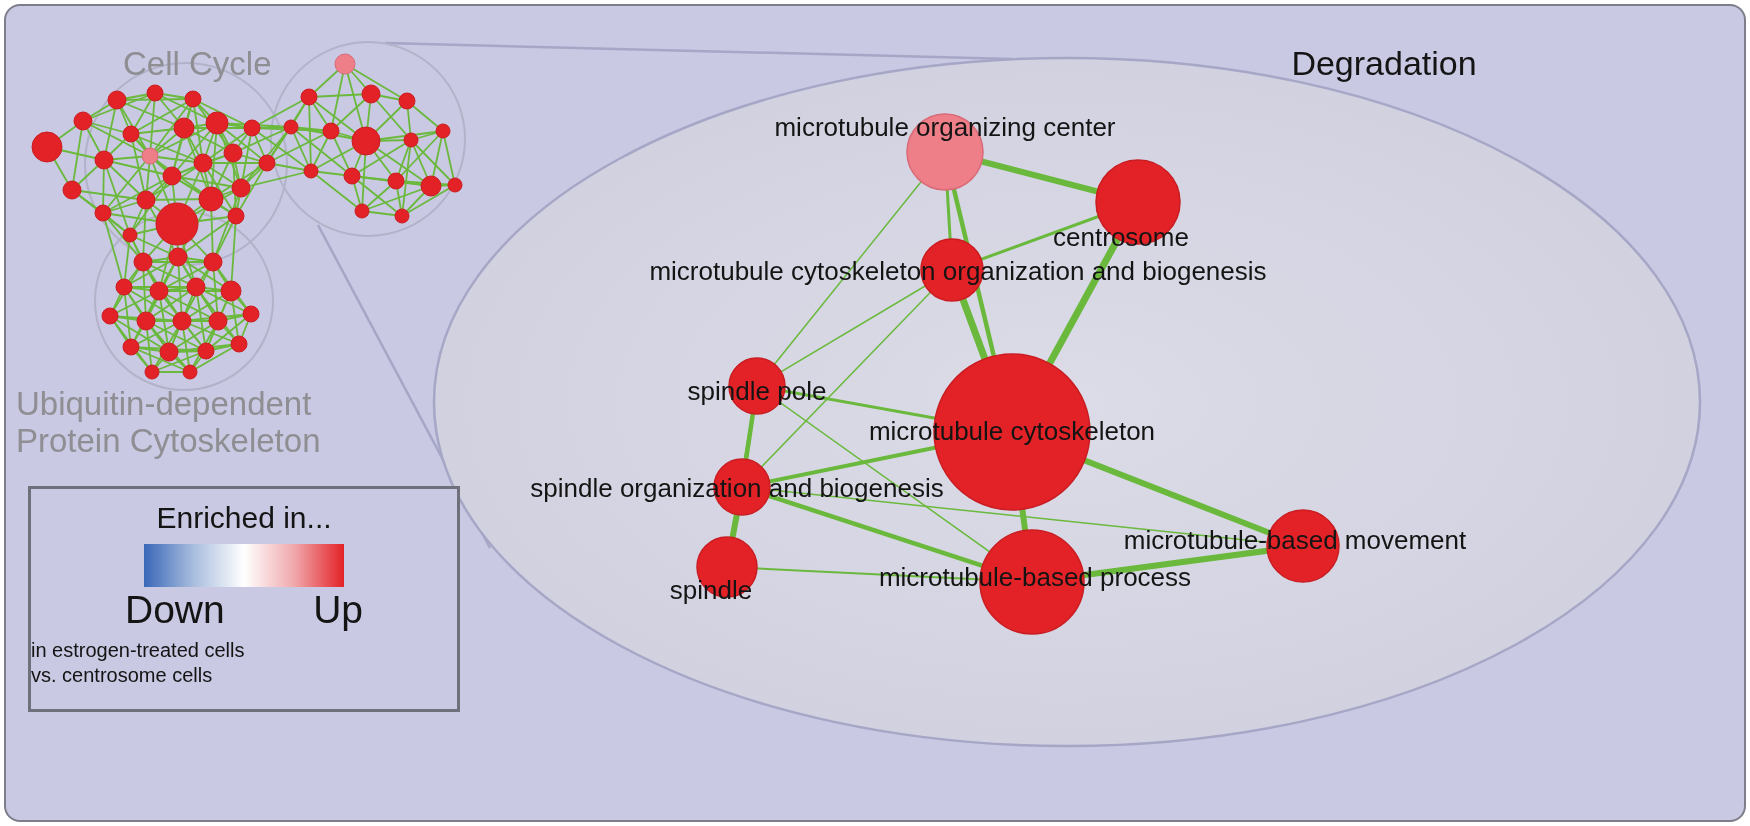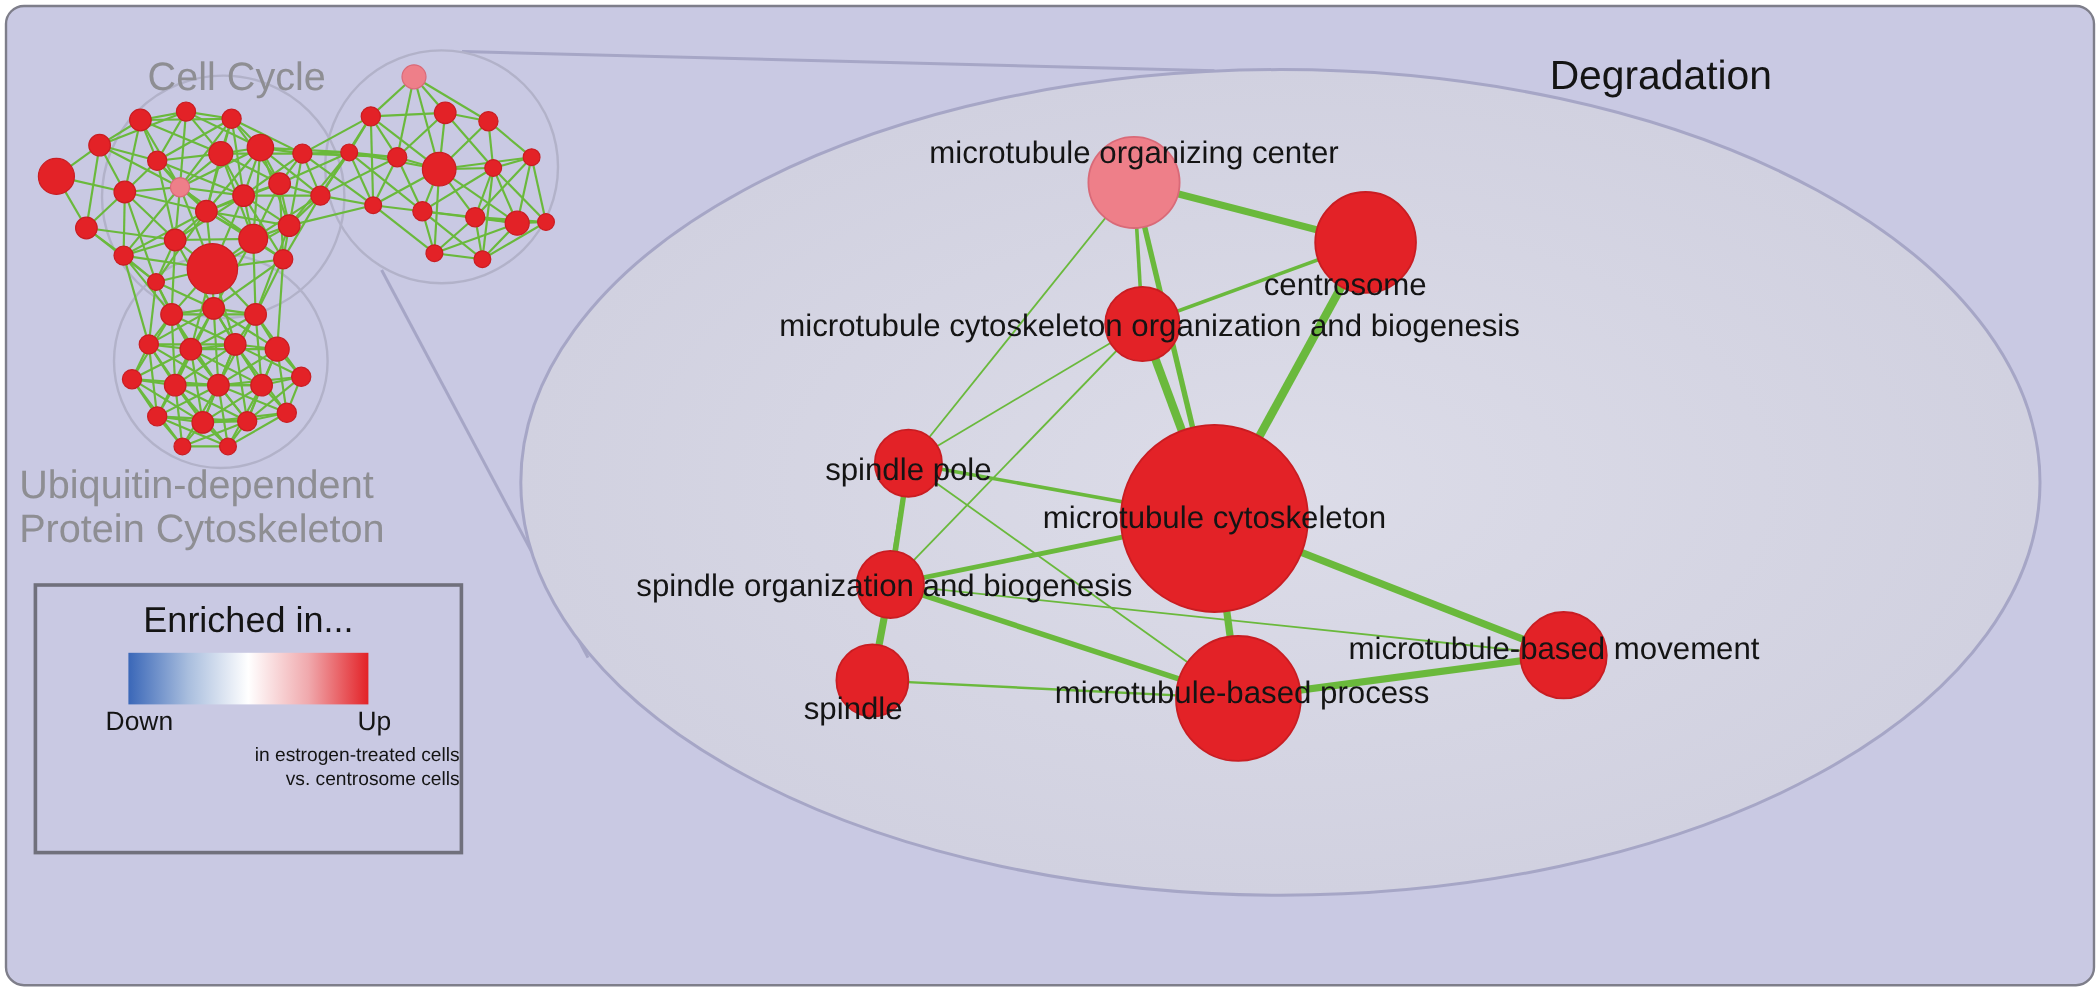--- a/index.html
+++ b/index.html
@@ -5,27 +5,27 @@
   html,body{margin:0;padding:0;background:#ffffff;font-family:"Liberation Sans",sans-serif;}
   #stage{position:relative;width:1750px;height:826px;background:#ffffff;overflow:hidden;}
   #panel{position:absolute;left:4px;top:4px;right:4px;bottom:4px;
          background:var(--background);border:2.5px solid var(--panel_border);
          border-radius:16px;}
   #map-svg{position:absolute;left:0;top:0;}
   .abs{position:absolute;}
   .cluster-title{color:var(--gray_label);font-size:33px;line-height:1.12;}
   #microtubule-title{color:var(--text);font-size:34px;line-height:1.15;text-align:center;width:280px;}
   .node-label{font-family:"Liberation Sans",sans-serif;font-size:26px;fill:var(--text);}
-  #legend{left:28px;top:486px;width:358px;height:226px;border:3px solid var(--legend_border);
+  #legend{left:28px;top:486px;width:432px;height:226px;border:3px solid var(--legend_border);
           box-sizing:border-box;background:var(--background);}
   #legend-title{margin-top:12px;text-align:center;font-size:30px;color:var(--text);}
   #legend-bar{width:200px;height:43px;margin:9px auto 0 auto;}
   #legend-row{width:238px;margin:1px auto 0 auto;display:flex;justify-content:space-between;
-              font-size:22px;color:var(--text);}
-  #legend-caption{margin-top:6px;text-align:right;font-size:16px;line-height:1.25;color:var(--text);}
+              font-size:39px;color:var(--text);}
+  #legend-caption{margin-top:6px;text-align:left;font-size:20px;line-height:1.25;color:var(--text);}
 </style>
 </head>
 <body>
 
 <div id="stage">
   <div id="panel"></div>
 
   <svg id="map-svg" width="1750" height="826" viewBox="0 0 1750 826">
       <defs>
         <radialGradient id="eg">

